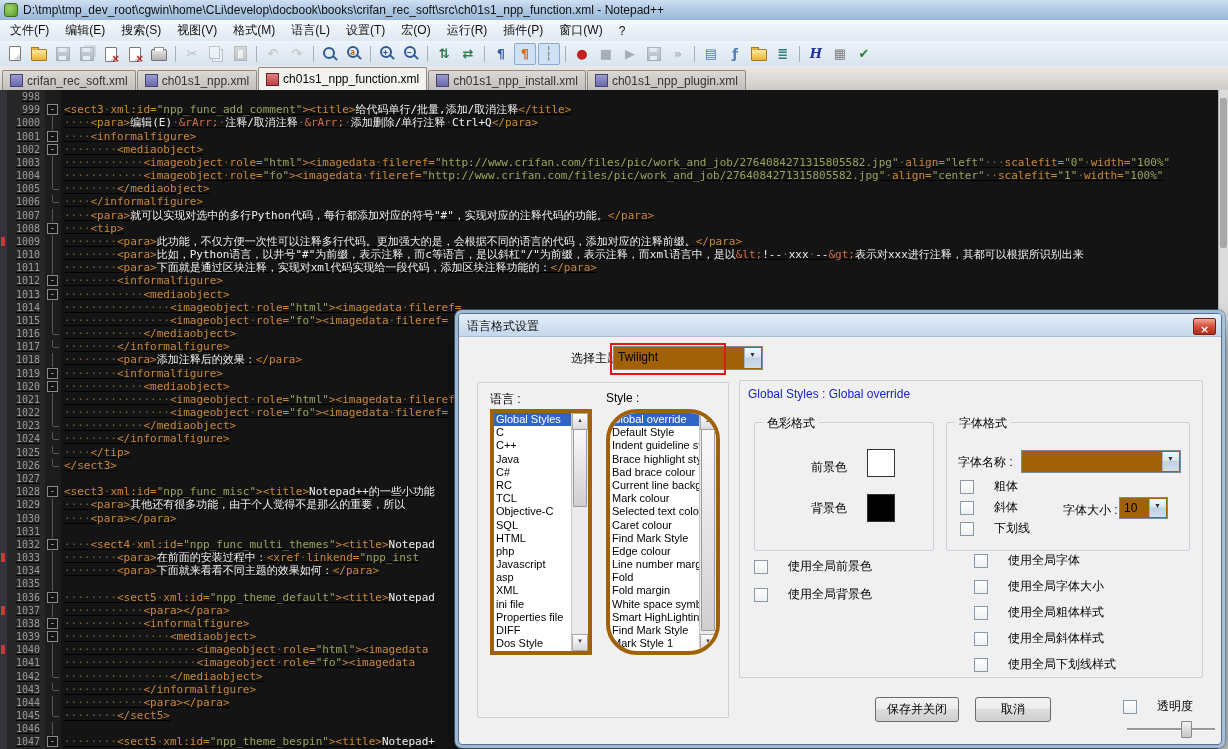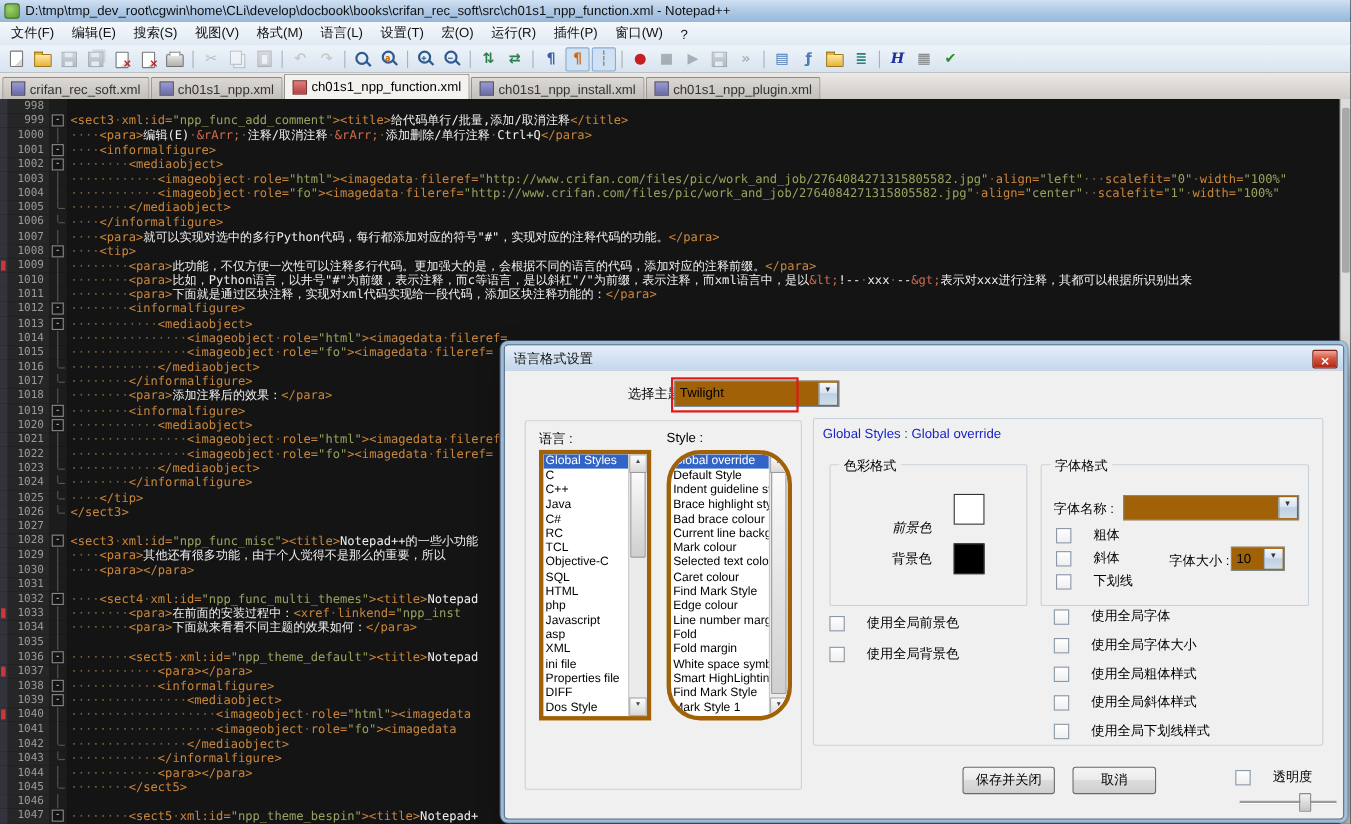--- a/index.html
+++ b/index.html
@@ -42,21 +42,21 @@
   .chi{font:13px/14px "DejaVu Sans",sans-serif;font-style:normal;font-weight:bold;}
 
   
   .tabbar{position:absolute;left:0;top:66px;right:0;height:24px;background:linear-gradient(#ece9e6,#cfcbc6);border-bottom:1px solid #9a968f;display:flex;align-items:flex-end;padding-left:2px;}
   .tab{height:19px;display:flex;align-items:center;padding:0 7px;margin-right:1px;border:1px solid #8e8a85;border-bottom:none;border-radius:2px 2px 0 0;background:linear-gradient(#dcd8d3,#c2beb9);font-size:12px;color:#333;white-space:nowrap;}
   .tab.act{height:22px;background:#f4f2ee;color:#000;}
   .tico{width:11px;height:11px;margin-right:4px;border:1px solid #44446a;background:linear-gradient(#9b9bd0,#6a6aad);display:inline-block;}
   .tab.act .tico{background:linear-gradient(#e08080,#b84040);border-color:#6a2020;}
 
   
-  .editor{position:absolute;left:0;top:90px;right:0;bottom:0;background:#141414;overflow:hidden;}
+  .editor{position:absolute;left:0;top:90px;right:0;bottom:0;background:#141414;overflow:hidden;text-decoration:underline;}
   .ed-row{display:flex;height:13.18px;line-height:13.18px;font-family:"DejaVu Sans Mono","DejaVu Sans",monospace;font-size:11px;white-space:pre;}
   .bm{flex:0 0 7px;background:#33333b;position:relative;}
   .chg{position:absolute;left:1px;top:2px;width:4px;height:9px;background:#cc3838;}
   .ln{flex:0 0 33px;background:#262626;color:#9a9a9a;text-align:right;padding-right:5px;font-size:10px;}
   .fd{flex:0 0 16px;background:#1c1c1c;position:relative;}
   .fd.l::before{content:"";position:absolute;left:7px;top:0;bottom:0;border-left:1px solid #565656;}
   .fd.e::before{content:"";position:absolute;left:7px;top:0;height:7px;border-left:1px solid #565656;}
   .fd.e::after{content:"";position:absolute;left:8px;top:7px;width:6px;border-top:1px solid #565656;}
   .fbox{position:absolute;left:2px;top:1px;width:9px;height:9px;border:1px solid #8a8a8a;background:#141414;color:#cfcfcf;font:9px/9px "DejaVu Sans Mono",monospace;text-align:center;font-style:normal;}
   .cd{flex:1;padding-left:3px;overflow:hidden;}
@@ -98,39 +98,39 @@
   .sb-up,.sb-dn{position:absolute;left:0;right:0;height:15px;background:linear-gradient(#fdfdfd,#d8d8d8);border:1px solid #aaa;}
   .sb-up{top:0;} .sb-dn{bottom:0;}
   .sb-up::before{content:"▲";position:absolute;left:4px;top:3px;font-size:6px;color:#444;}
   .sb-dn::before{content:"▼";position:absolute;left:4px;top:3px;font-size:6px;color:#444;}
   .sb-th{position:absolute;left:1px;right:1px;background:linear-gradient(#fafafa,#cfcfcf);border:1px solid #9a9a9a;border-radius:1px;}
   .lang-th{top:16px;height:76px;}
   .style-th{top:16px;height:200px;}
   .right-group{left:280px;top:44px;width:462px;height:296px;}
   .breadcrumb{position:absolute;left:8px;top:6px;color:#1824c8;font-size:12px;white-space:nowrap;}
   .color-group{left:14px;top:41px;width:178px;height:127px;}
-  .fg-lbl{left:56px;top:49px;font-style:italic;}
+  .fg-lbl{left:56px;top:36px;}
   .bg-lbl{left:56px;top:77px;}
   .swatch{position:absolute;width:26px;height:26px;border:1px solid #333;background:#fff;}
   .fg-swatch{left:112px;top:26px;}
   .bg-swatch{left:112px;top:71px;}
   .font-group{left:206px;top:41px;width:242px;height:127px;}
   .fname-lbl{left:11px;top:31px;}
   .fname-combo{left:74px;top:27px;width:158px;height:21px;}
   .fsize-lbl{left:116px;top:79px;}
   .fsize-combo{left:172px;top:74px;width:47px;height:20px;}
   .cbx{position:absolute;display:flex;align-items:center;gap:20px;font-size:12px;white-space:nowrap;}
   .cbx i{width:12px;height:12px;background:linear-gradient(#fff,#efefef);border:1px solid #8a98a8;flex:0 0 12px;}
   .cb-bold{left:13px;top:55px;}
   .cb-italic{left:13px;top:76px;}
   .cb-under{left:13px;top:97px;}
   .checks-left .cbx,.checks-right .cbx{position:static;margin-bottom:11px;}
   .checks-left{position:absolute;left:14px;top:177px;}
   .checks-right{position:absolute;left:218px;top:171px;}
-  .checks-right .cbx{margin-bottom:9px;}
+  .checks-right .cbx{margin-bottom:9px;margin-left:16px;}
   .btn{position:absolute;display:flex;align-items:center;justify-content:center;font-size:12px;color:#000;border:1px solid #6a6a6a;border-radius:3px;background:linear-gradient(#f4f4f4,#ececec 45%,#dcdcdc 50%,#cfcfcf);text-align:right;}
   .save-btn{left:416px;top:361px;width:82px;height:23px;}
   .cancel-btn{left:516px;top:361px;width:74px;height:23px;}
   .transp-cb{left:664px;top:362px;}
   .slider{position:absolute;left:668px;top:383px;width:88px;height:18px;}
   .sl-track{position:absolute;left:0;right:0;top:9px;height:2px;background:#9a9a9a;border-bottom:1px solid #fff;}
   .sl-thumb{position:absolute;left:54px;top:2px;width:9px;height:15px;background:linear-gradient(#f2f2f2,#c6c6c6);border:1px solid #8a8a8a;border-radius:1px;}
 </style>
 </head>
 <body>

